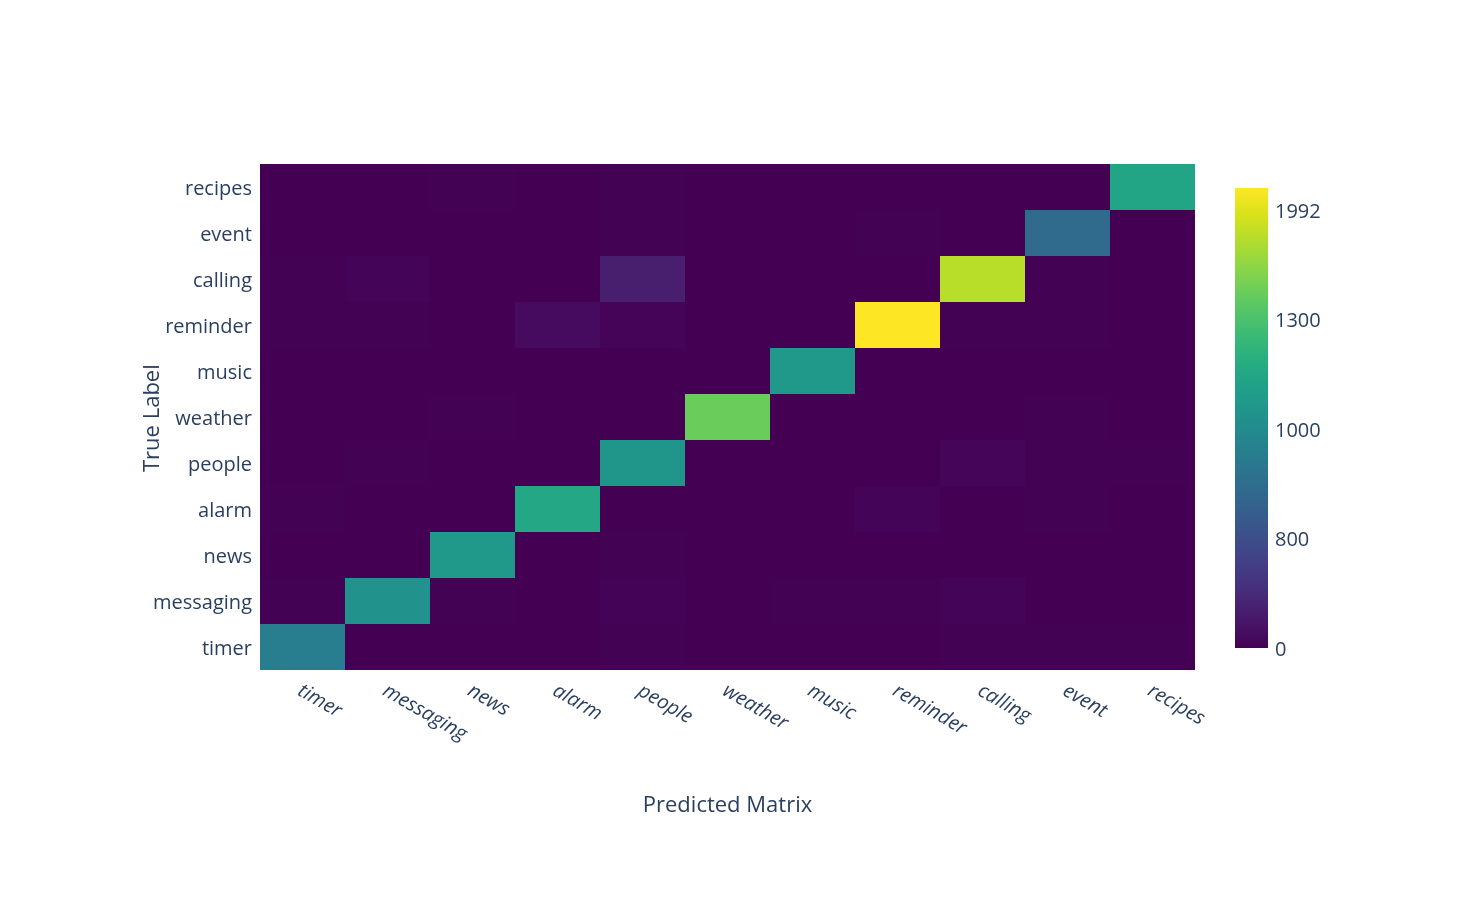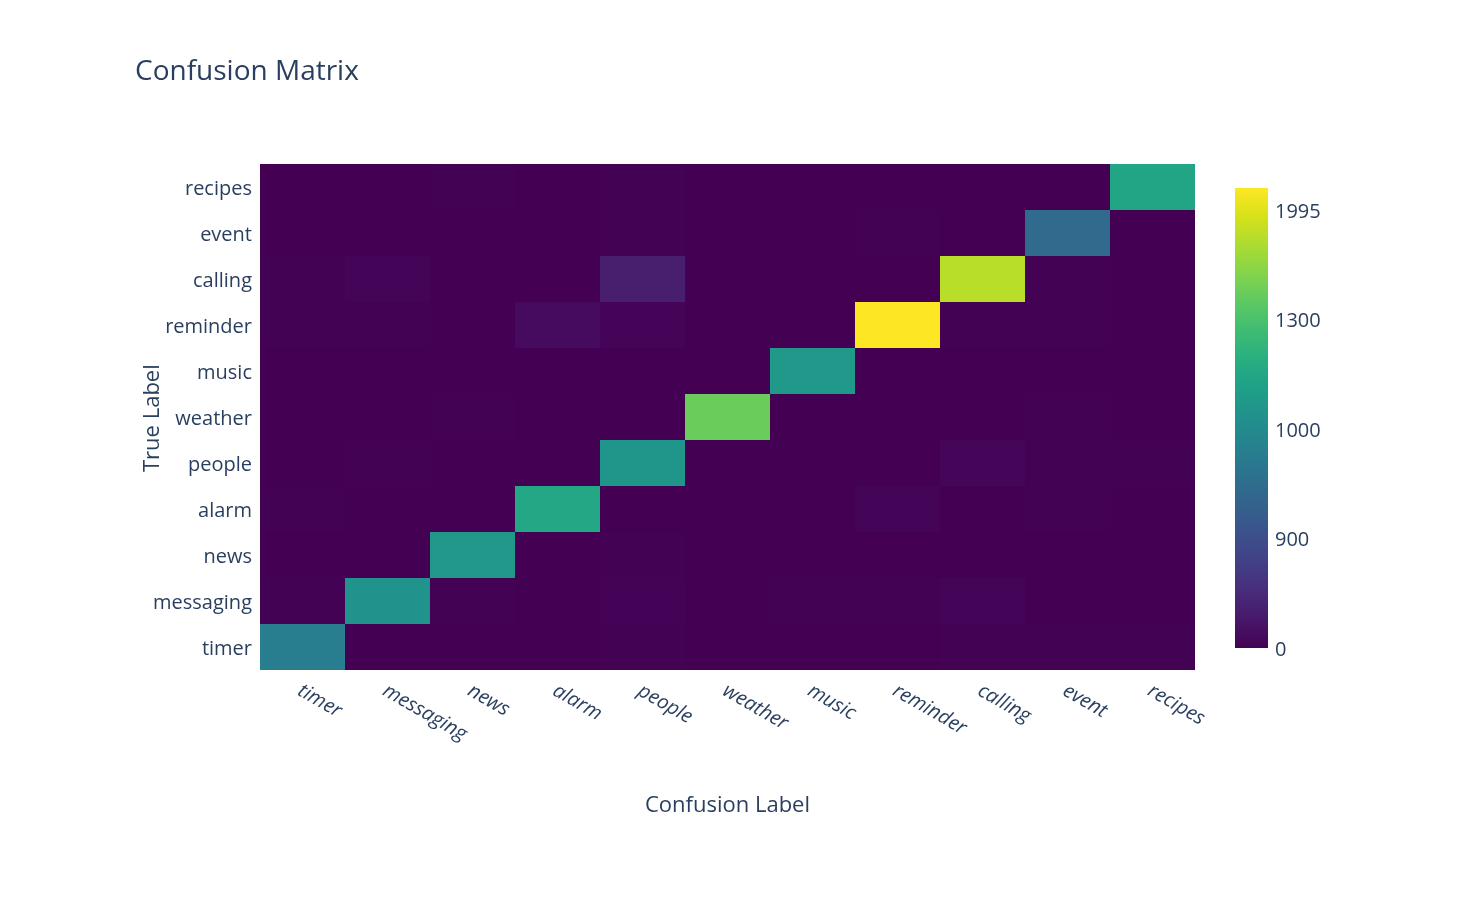--- a/index.html
+++ b/index.html
@@ -92,21 +92,20 @@
     left: 1275px;
     font-size: 20px;
     color: #2a3f5f;
     transform: translateY(-50%);
   }
 </style>
 </head>
 <body>
 
 <div class="chart-root">
-  <div class="title">Confusion Matrix</div>
 
   <div class="plot-area">
     <div class="heatmap" id="heatmap" style="grid-template-columns: repeat(11, 1fr); grid-template-rows: repeat(11, 1fr);">
         <div class="cell" title="recipes / timer: 1" style="background: rgb(68, 1, 84);"></div>
         <div class="cell" title="recipes / messaging: 0" style="background: rgb(68, 1, 84);"></div>
         <div class="cell" title="recipes / news: 3" style="background: rgb(68, 2, 85);"></div>
         <div class="cell" title="recipes / alarm: 0" style="background: rgb(68, 1, 84);"></div>
         <div class="cell" title="recipes / people: 6" style="background: rgb(68, 2, 85);"></div>
         <div class="cell" title="recipes / weather: 0" style="background: rgb(68, 1, 84);"></div>
         <div class="cell" title="recipes / music: 0" style="background: rgb(68, 1, 84);"></div>
@@ -248,25 +247,25 @@
       <div class="xtick" style="left: 646.5px; top: 676px;">people</div>
       <div class="xtick" style="left: 731.5px; top: 676px;">weather</div>
       <div class="xtick" style="left: 816.5px; top: 676px;">music</div>
       <div class="xtick" style="left: 901.5px; top: 676px;">reminder</div>
       <div class="xtick" style="left: 986.5px; top: 676px;">calling</div>
       <div class="xtick" style="left: 1071.5px; top: 676px;">event</div>
       <div class="xtick" style="left: 1156.5px; top: 676px;">recipes</div>
     </div>
 
   <div class="yaxis-title" id="yaxis-title" style="left: 135px; top: 472px;">True Label</div>
-  <div class="xaxis-title" id="xaxis-title" style="left: 727.5px; top: 788px;">Confusion Label</div>
+  <div class="xaxis-title" id="xaxis-title" style="left: 727.5px; top: 788px;">Predicted Matrix</div>
 
   <div class="colorbar">
     <div class="colorbar-grad" id="colorbar-grad" style="background: linear-gradient(rgb(253, 231, 37) 0%, rgb(216, 226, 25) 5.882%, rgb(173, 220, 48) 12.157%, rgb(132, 212, 75) 18.431%, rgb(94, 201, 98) 24.706%, rgb(63, 188, 115) 30.98%, rgb(40, 174, 128) 37.255%, rgb(31, 160, 136) 43.529%, rgb(33, 145, 140) 49.804%, rgb(38, 130, 142) 56.078%, rgb(44, 114, 142) 62.353%, rgb(51, 99, 141) 68.627%, rgb(59, 82, 139) 74.902%, rgb(66, 64, 134) 81.176%, rgb(71, 45, 123) 87.451%, rgb(72, 24, 106) 93.725%, rgb(68, 1, 84) 100%);"></div>
   </div>
   <div id="cbar-ticks-container">
       <div class="cbar-tick" style="top: 648px;">0</div>
-      <div class="cbar-tick" style="top: 538.476px;">900</div>
+      <div class="cbar-tick" style="top: 538.476px;">800</div>
       <div class="cbar-tick" style="top: 428.952px;">1000</div>
       <div class="cbar-tick" style="top: 319.429px;">1300</div>
-      <div class="cbar-tick" style="top: 209.905px;">1995</div>
+      <div class="cbar-tick" style="top: 209.905px;">1992</div>
     </div>
 </div>
 
 </body></html>

